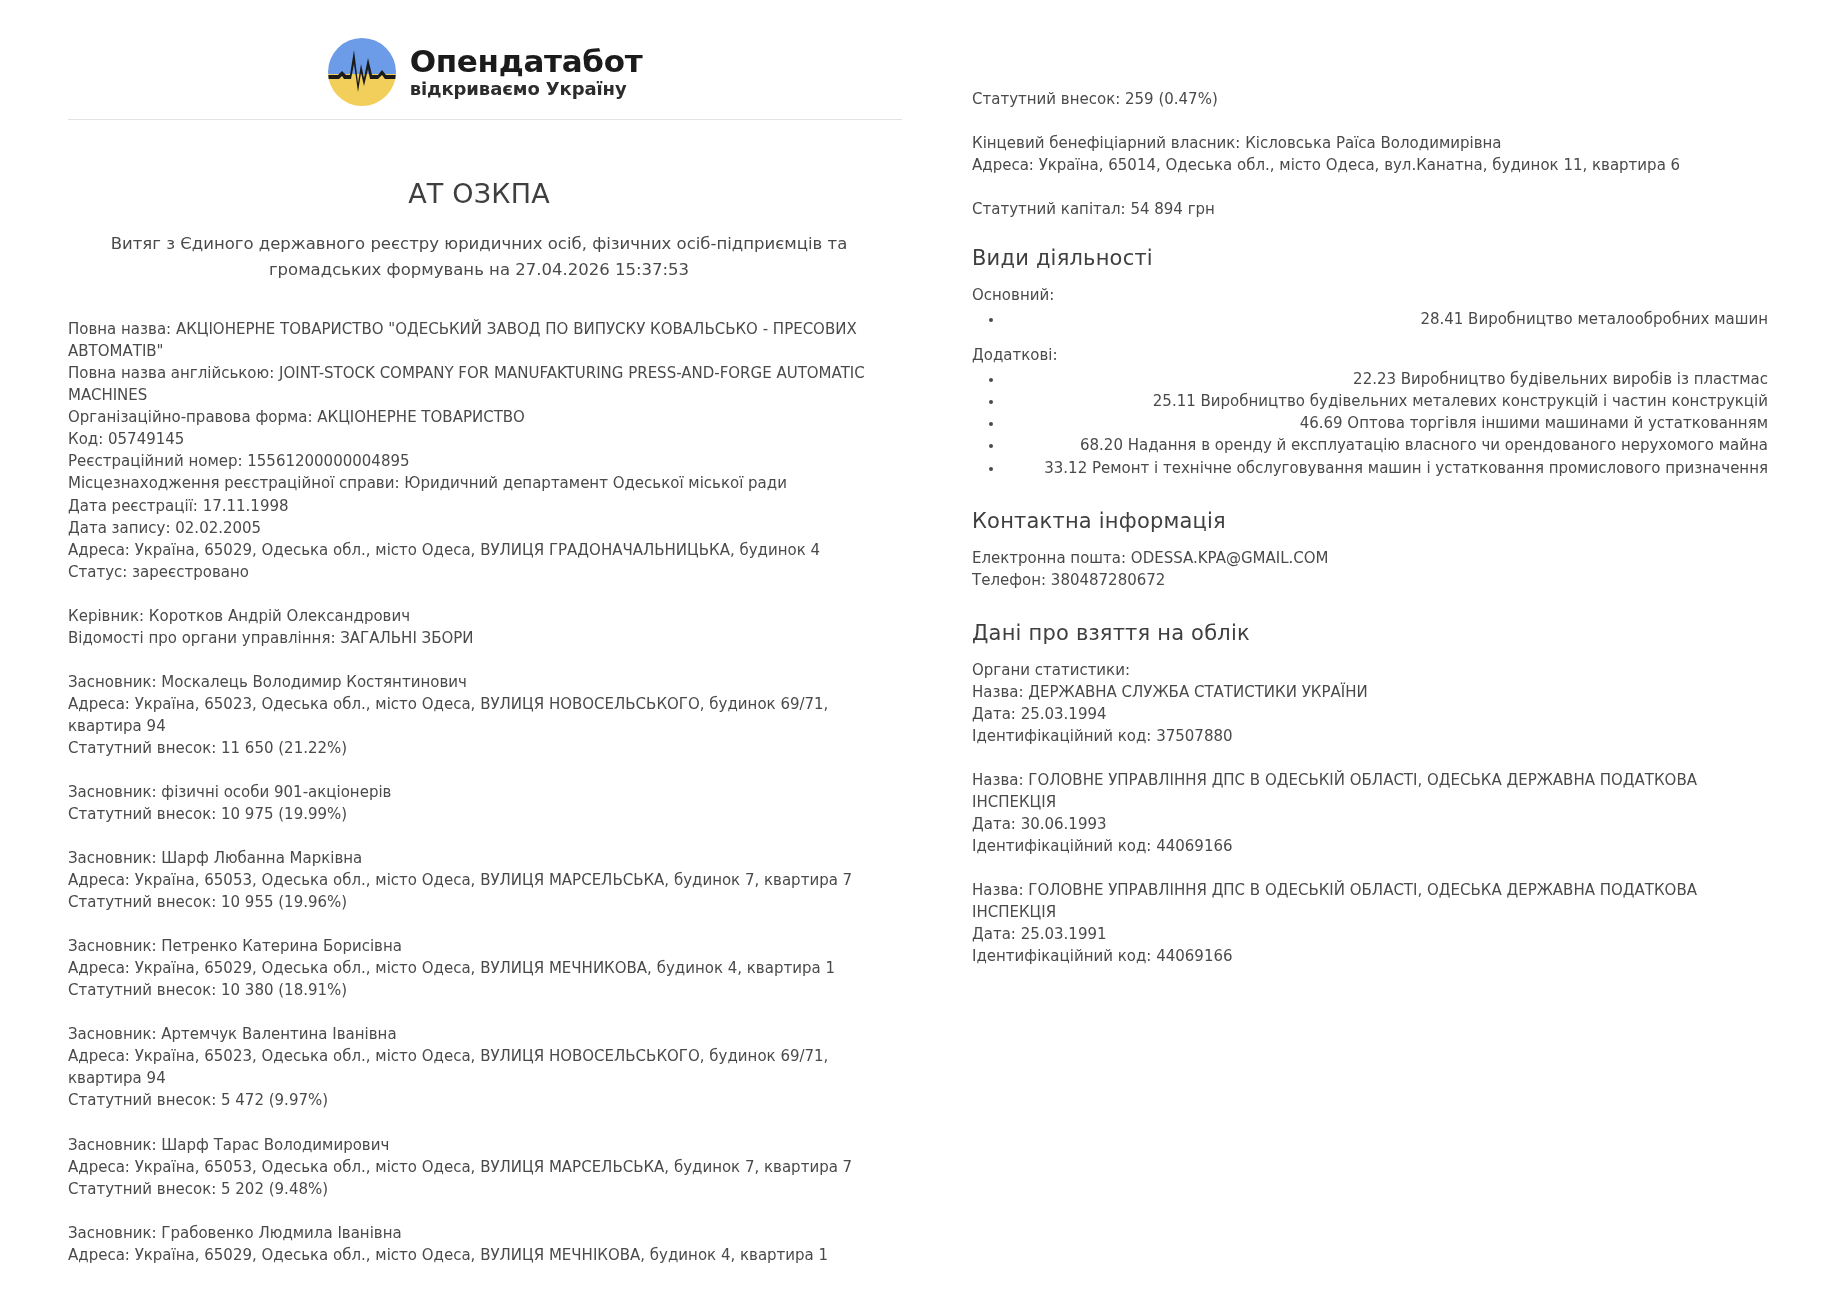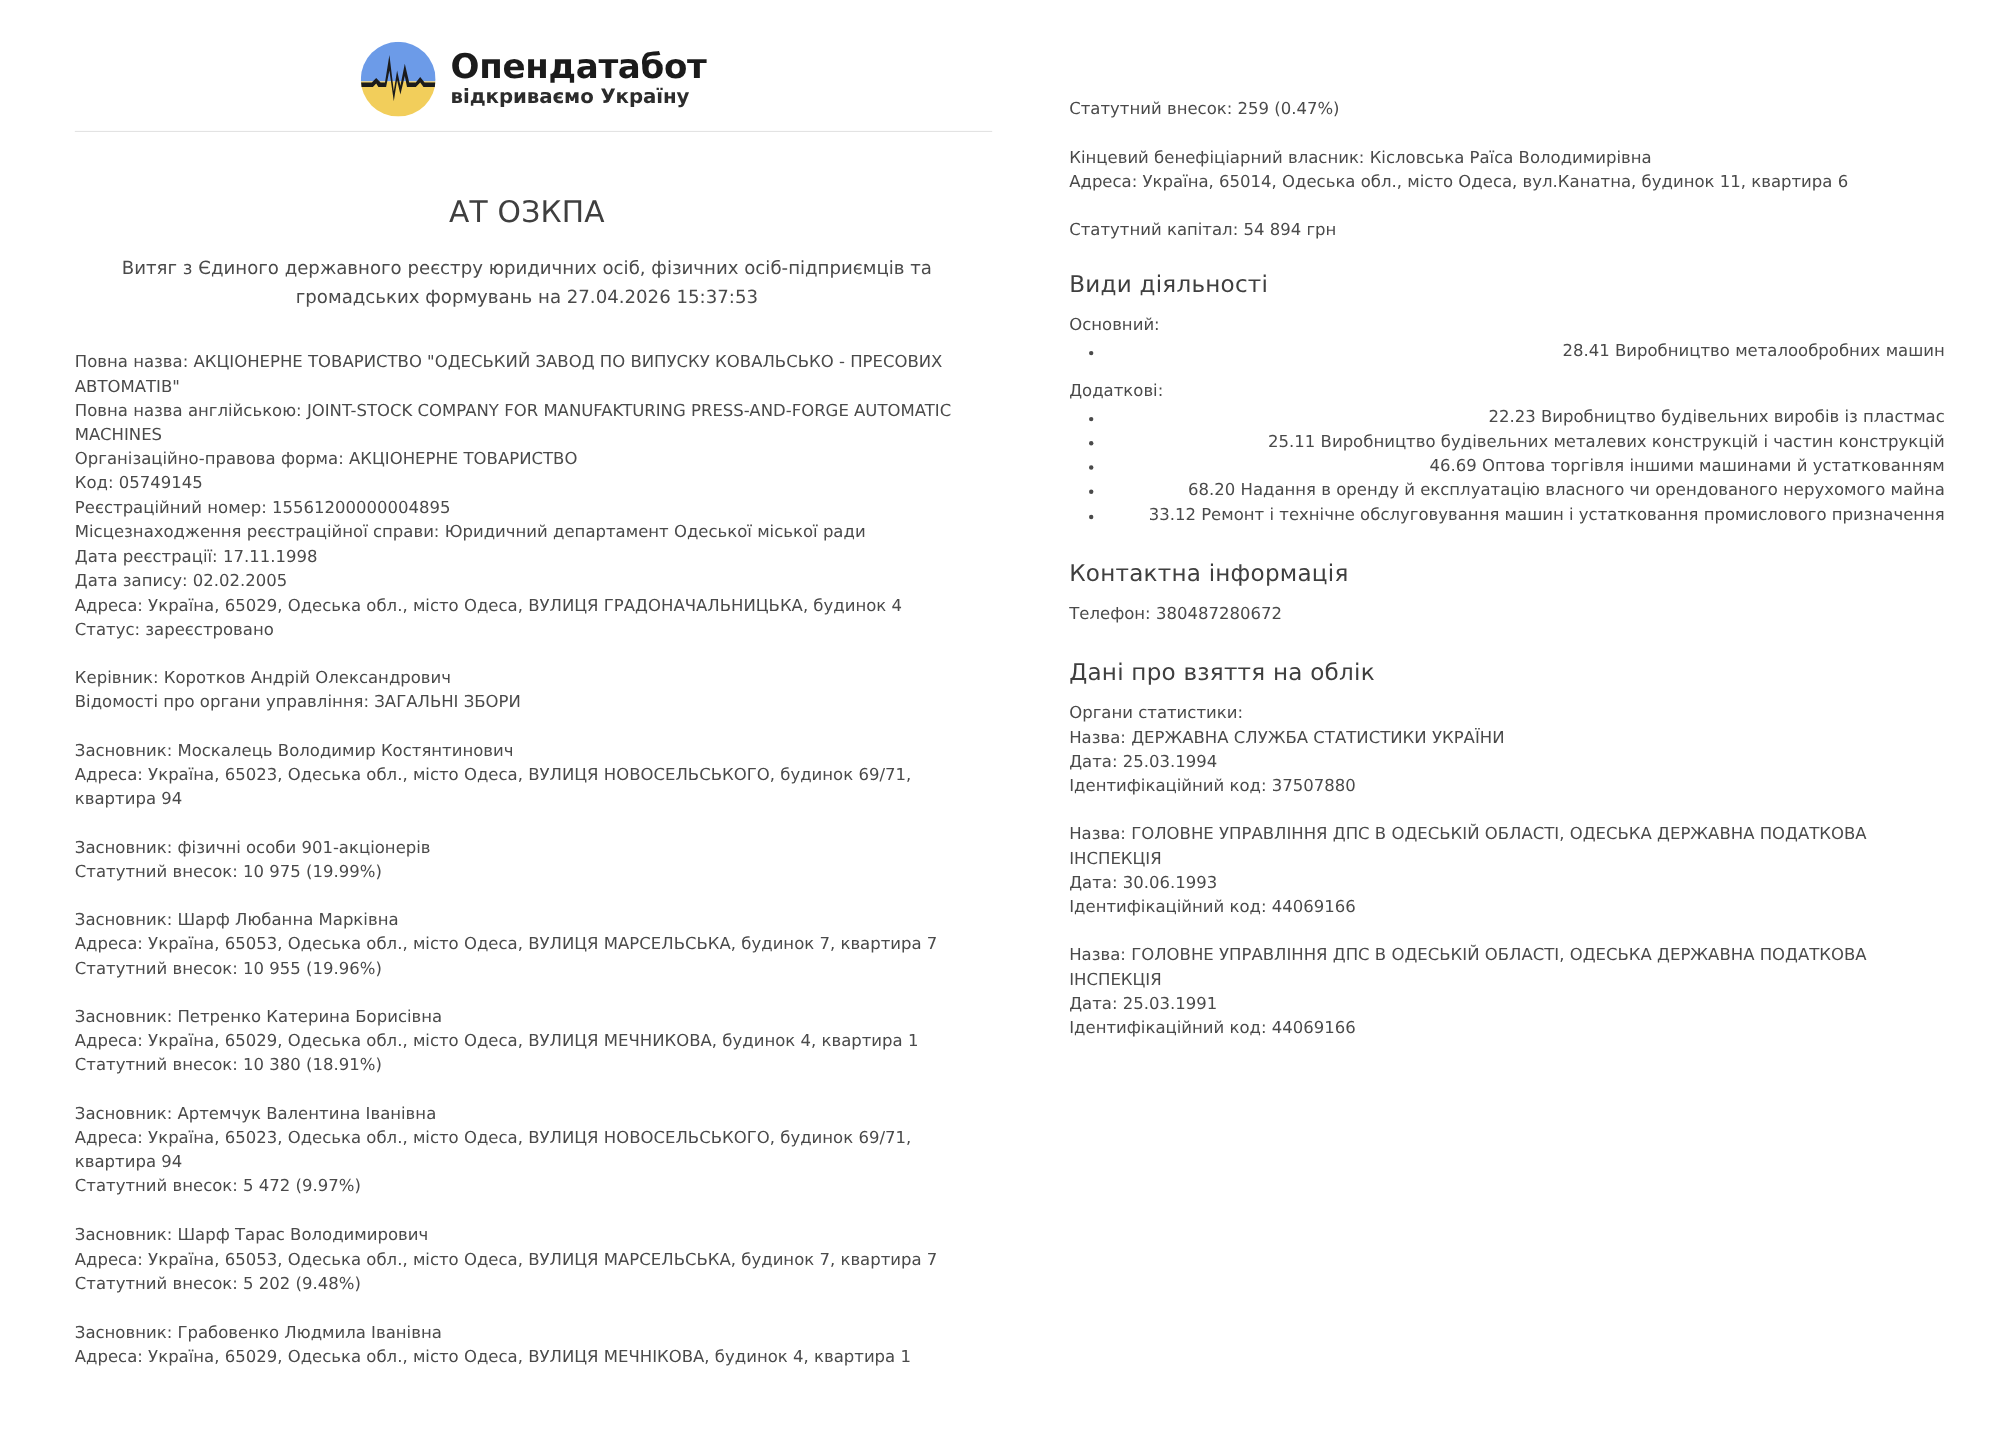--- a/index.html
+++ b/index.html
@@ -181,20 +181,21 @@
     </div>
 
     <div class="block">
       <p class="line">Керівник: Коротков Андрій Олександрович</p>
       <p class="line">Відомості про органи управління: ЗАГАЛЬНІ ЗБОРИ</p>
     </div>
 
     <div class="block">
       <p class="line">Засновник: Москалець Володимир Костянтинович</p>
       <p class="line">Адреса: Україна, 65023, Одеська обл., місто Одеса, ВУЛИЦЯ НОВОСЕЛЬСЬКОГО, будинок 69/71, квартира 94</p>
+      <p class="line">Статутний внесок: 11 650 (21.22%)</p>
     </div>
 
     <div class="block">
       <p class="line">Засновник: фізичні особи 901-акціонерів</p>
       <p class="line">Статутний внесок: 10 975 (19.99%)</p>
     </div>
 
     <div class="block">
       <p class="line">Засновник: Шарф Любанна Марківна</p>
       <p class="line">Адреса: Україна, 65053, Одеська обл., місто Одеса, ВУЛИЦЯ МАРСЕЛЬСЬКА, будинок 7, квартира 7</p>
@@ -250,20 +251,21 @@
     <p class="line">Додаткові:</p>
     <ul class="kved">
       <li>22.23 Виробництво будівельних виробів із пластмас</li>
       <li>25.11 Виробництво будівельних металевих конструкцій і частин конструкцій</li>
       <li>46.69 Оптова торгівля іншими машинами й устаткованням</li>
       <li>68.20 Надання в оренду й експлуатацію власного чи орендованого нерухомого майна</li>
       <li>33.12 Ремонт і технічне обслуговування машин і устатковання промислового призначення</li>
     </ul>
 
     <h2 class="section">Контактна інформація</h2>
+    <p class="line">Електронна пошта: ODESSA.KPA@GMAIL.COM</p>
     <p class="line">Телефон: 380487280672</p>
 
     <h2 class="section">Дані про взяття на облік</h2>
     <div class="block">
       <p class="line">Органи статистики:</p>
       <p class="line">Назва: ДЕРЖАВНА СЛУЖБА СТАТИСТИКИ УКРАЇНИ</p>
       <p class="line">Дата: 25.03.1994</p>
       <p class="line">Ідентифікаційний код: 37507880</p>
     </div>
     <div class="block">

